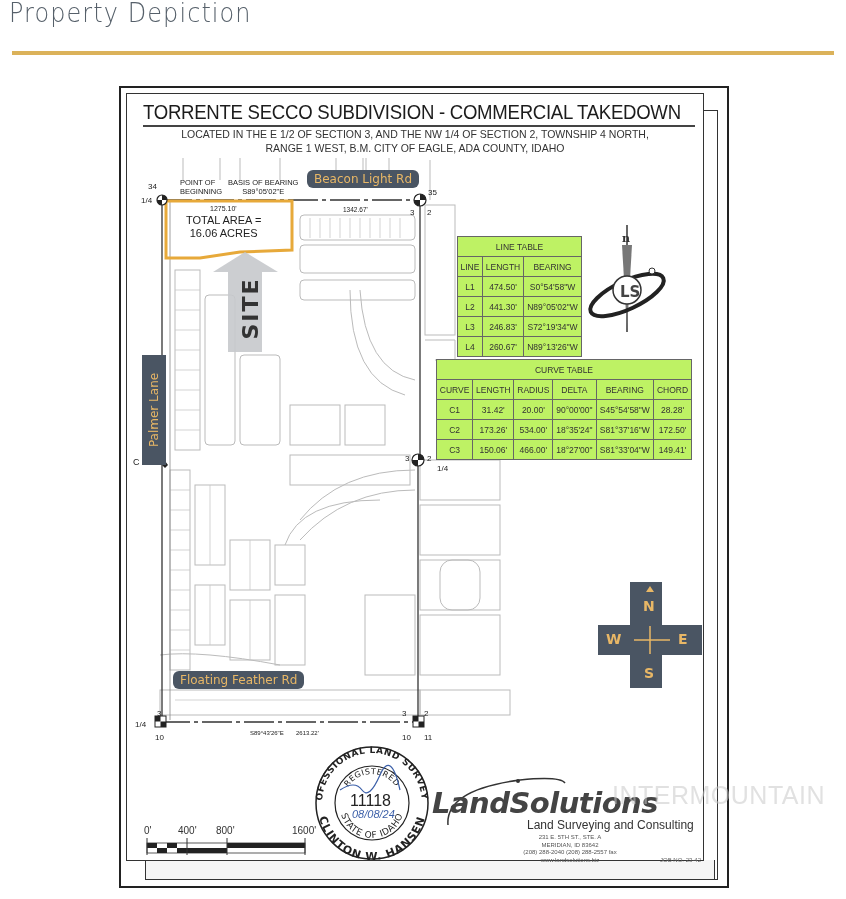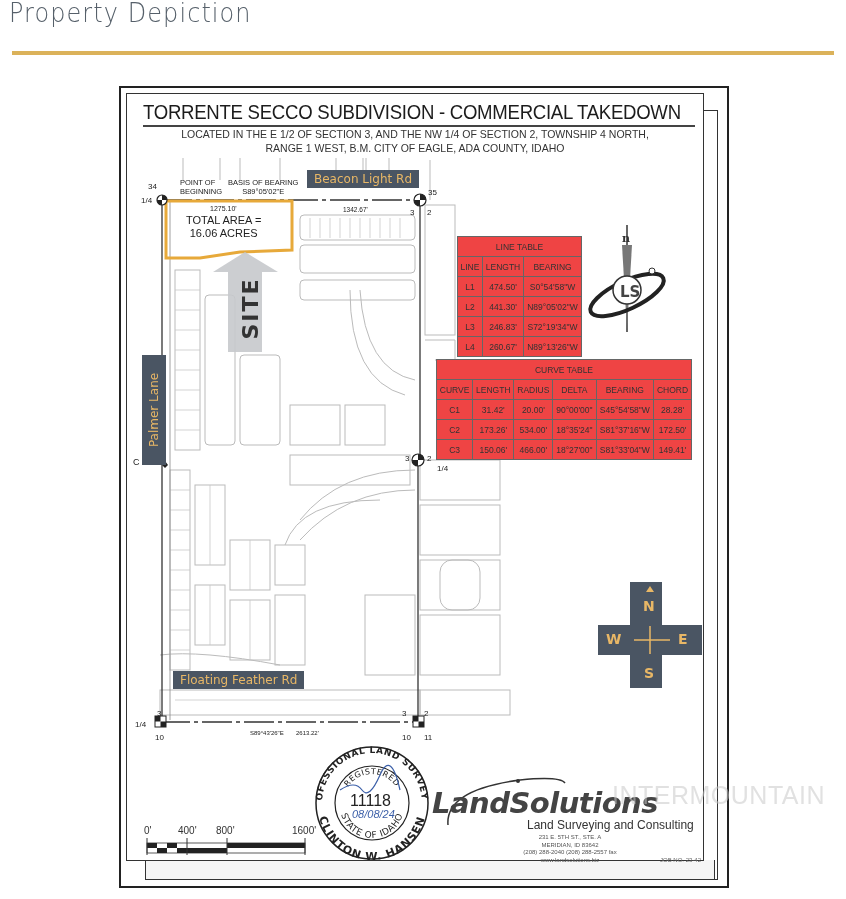--- a/index.html
+++ b/index.html
@@ -26,39 +26,39 @@
     transform: scaleX(0.93); transform-origin: left top; white-space: nowrap;
   }
   .sheet-title-rule { position: absolute; left: 143px; top: 125px; width: 552px; height: 1.5px; background: #444; }
   .sheet-sub { position: absolute; left: 128px; width: 574px; text-align: center; font-size: 10.5px; color: #333; white-space: nowrap; }
 
   svg.plan { position: absolute; left: 0; top: 0; }
 
   .road-label {
     position: absolute; background: #4a5563; color: #e8b766;
     font-family: "DejaVu Sans", sans-serif; font-size: 12px;
-    padding: 2px 7px; white-space: nowrap;
+    padding: 2px 7px; white-space: nowrap; border-radius: 6px;
   }
   .road-vertical {
     position: absolute; background: #4a5563; width: 24px; height: 110px;
   }
   .road-vertical span {
     position: absolute; left: 50%; top: 50%;
     transform: translate(-50%, -50%) rotate(-90deg);
     color: #e8b766; font-family: "DejaVu Sans", sans-serif; font-size: 12px; white-space: nowrap;
   }
 
   .area-label { position: absolute; font-size: 11px; color: #222; text-align: center; line-height: 13px; }
 
   .site-label {
     position: absolute; color: #333; font-family: "DejaVu Sans", sans-serif; font-weight: bold;
     font-size: 22px; transform: rotate(-90deg); letter-spacing: 2px;
   }
 
-  table.cad { position: absolute; border-collapse: collapse; background: #ef4444; font-size: 8.5px; color: #333; }
+  table.cad { position: absolute; border-collapse: collapse; background: #bef264; font-size: 8.5px; color: #333; }
   table.cad td, table.cad th { border: 1px solid #666; text-align: center; font-weight: normal; padding: 0 2px; height: 20px; white-space: nowrap; }
   table.cad th.caption { height: 20px; }
 
   .compass {
     position: absolute; left: 598px; top: 582px; width: 104px; height: 106px;
   }
   .compass .v { position: absolute; left: 32px; top: 0; width: 32px; height: 106px; background: #4a5563; }
   .compass .h { position: absolute; left: 0; top: 43px; width: 104px; height: 30px; background: #4a5563; }
   .compass .ltr { position: absolute; color: #e8b766; font-family: "DejaVu Sans", sans-serif; font-weight: bold; font-size: 14px; }
 

